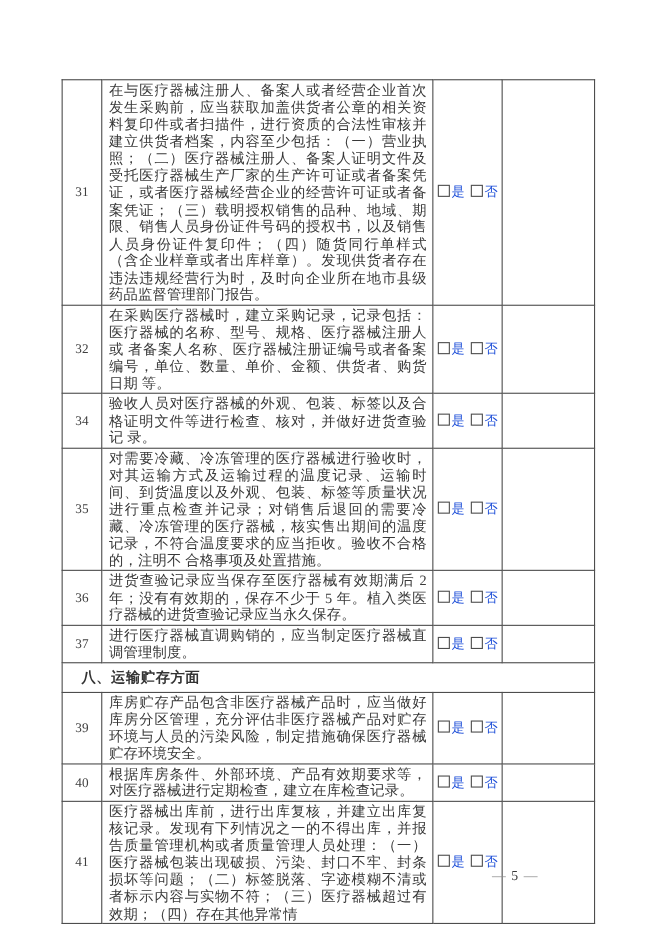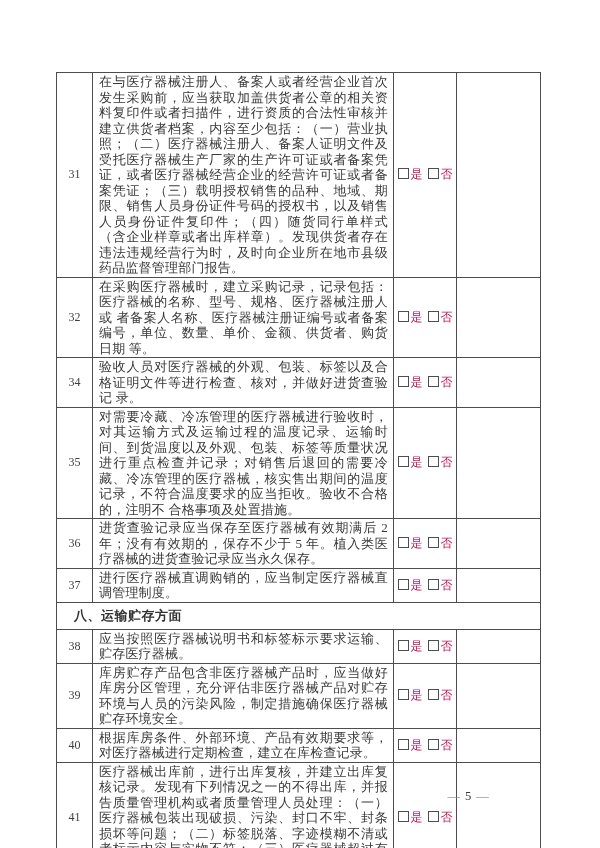--- a/index.html
+++ b/index.html
@@ -45,21 +45,21 @@
     text-align: justify;
     text-justify: inter-ideograph;
     letter-spacing: 0.2px;
     padding: 1px 5px 1px 6px;
     color: #383838;
   }
   .check-cell {
     text-align: center;
     font-size: 12px;
     white-space: nowrap;
-    color: #be185d;
+    color: #1d4ed8;
     padding: 0 2px;
   }
   .opt { display: inline-block; }
   .opt + .opt { margin-left: 5px; }
   .cbox {
     display: inline-block;
     width: 9px;
     height: 9px;
     border: 1px solid #4d4d4d;
     background: #ffffff;
@@ -159,28 +159,20 @@
     <td class="check-cell">
       <span class="opt"><span class="cbox"></span><span>是</span></span><span class="opt"><span class="cbox"></span><span>否</span></span>
     </td>
     <td class="remark-cell"></td>
   </tr>
 
   <tr class="section-row">
     <td class="section-cell" colspan="4">八、运输贮存方面</td>
   </tr>
 
-  <tr class="item-row">
-    <td class="num-cell">38</td>
-    <td class="text-cell">应当按照医疗器械说明书和标签标示要求运输、贮存医疗器械。</td>
-    <td class="check-cell">
-      <span class="opt"><span class="cbox"></span><span>是</span></span><span class="opt"><span class="cbox"></span><span>否</span></span>
-    </td>
-    <td class="remark-cell"></td>
-  </tr>
 
   <tr class="item-row">
     <td class="num-cell">39</td>
     <td class="text-cell">库房贮存产品包含非医疗器械产品时，应当做好库房分区管理，充分评估非医疗器械产品对贮存环境与人员的污染风险，制定措施确保医疗器械贮存环境安全。</td>
     <td class="check-cell">
       <span class="opt"><span class="cbox"></span><span>是</span></span><span class="opt"><span class="cbox"></span><span>否</span></span>
     </td>
     <td class="remark-cell"></td>
   </tr>
 

